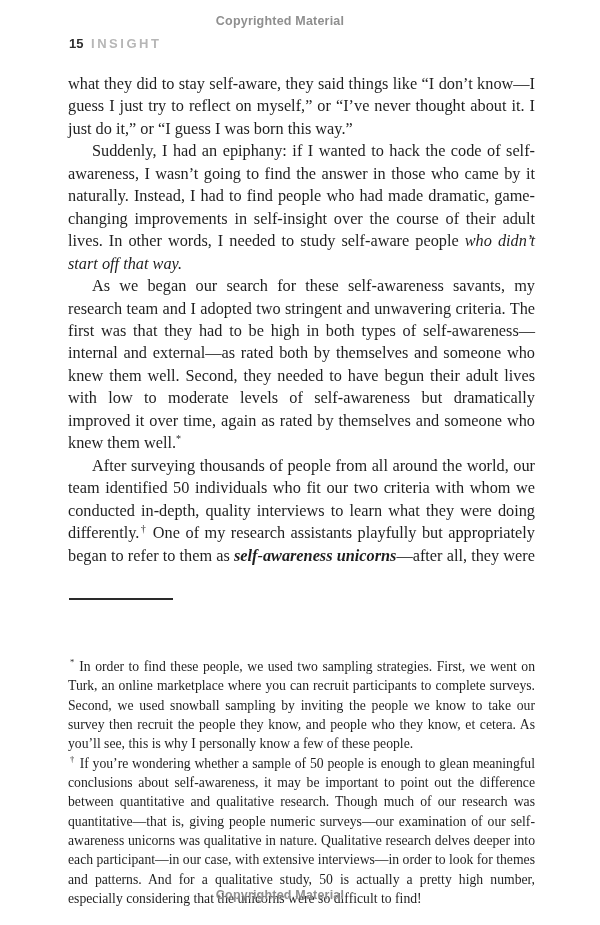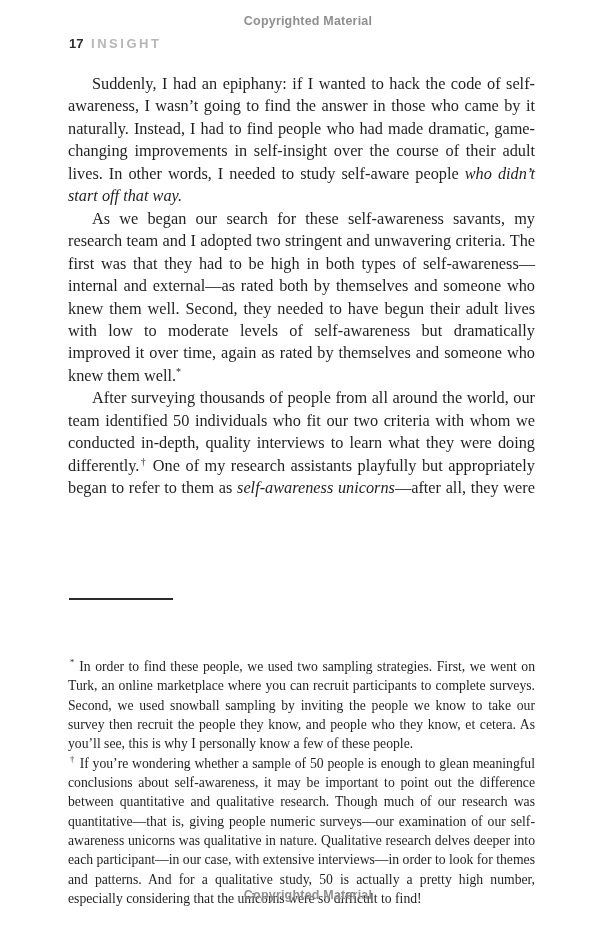--- a/index.html
+++ b/index.html
@@ -8,21 +8,21 @@
     background: #ffffff;
     position: relative;
     font-family: "Liberation Serif", serif;
     overflow: hidden;
   }
   .copyright {
     position: absolute; left: 0; width: 560px;
     text-align: center;
     font-family: "Liberation Sans", sans-serif;
     font-size: 12.5px; font-weight: 600;
-    color: #8f8f8f; letter-spacing: 0.2px; margin-left: 28px;
+    color: #8f8f8f; letter-spacing: 0.2px;
   }
   .copyright.top { top: 14px; }
   .copyright.bottom { top: 888px; }
 
   .page-header {
     position: absolute; left: 69px; top: 36px;
     font-family: "Liberation Sans", sans-serif;
     font-size: 13px;
   }
   .pagenum { font-weight: bold; color: #2e2e2e; }
@@ -31,21 +31,21 @@
   .body-text {
     position: absolute; left: 68px; top: 73px; width: 467px;
     font-size: 16.3px; line-height: 22.45px;
     color: #1f1f1f;
     text-align: justify;
   }
   .body-text p { margin: 0; }
   p.indent { text-indent: 24px; }
   p.justify-last { text-align-last: justify; }
   .italic { font-style: italic; }
-  .bold-italic { font-style: italic; font-weight: normal; }
+  .bold-italic { font-style: italic; font-weight: bold; }
   sup { font-size: 62%; line-height: 0; }
 
   .fn-rule {
     position: absolute; left: 69px; top: 598px;
     width: 104px; height: 0;
     border-top: 2px solid #2a2a2a;
   }
   .footnotes {
     position: absolute; left: 68px; top: 609px; width: 467px;
     font-size: 13.7px; line-height: 19.35px;
@@ -57,25 +57,26 @@
   .footnotes sup { margin-right: 5px; margin-left: 2px; }
 </style>
 </head>
 <body>
 
 <div>
 
   <div class="copyright top">Copyrighted Material</div>
 
   <div class="page-header">
-    <span class="pagenum">17</span>
+    <span class="pagenum">15</span>
     <span class="booktitle">INSIGHT</span>
   </div>
 
   <div class="body-text">
+      <p class=""><span>what they did to stay self-aware, they said things like “I don’t know—I guess I just try to reflect on myself,” or “I’ve never thought about it. I just do it,” or “I guess I was born this way.”</span></p>
       <p class="indent"><span>Suddenly, I had an epiphany: if I wanted to hack the code of self-awareness, I wasn’t going to find the answer in those who came by it naturally. Instead, I had to find people who had made dramatic, game-changing improvements in self-insight over the course of their adult lives. In other words, I needed to study self-aware people </span><span class="italic">who didn’t start off that way.</span></p>
       <p class="indent"><span>As we began our search for these self-awareness savants, my research team and I adopted two stringent and unwavering criteria. The first was that they had to be high in both types of self-awareness—internal and external—as rated both by themselves and someone who knew them well. Second, they needed to have begun their adult lives with low to moderate levels of self-awareness but dramatically improved it over time, again as rated by themselves and someone who knew them well.</span><sup>*</sup></p>
       <p class="indent justify-last"><span>After surveying thousands of people from all around the world, our team identified 50 individuals who fit our two criteria with whom we conducted in-depth, quality interviews to learn what they were doing differently.</span><sup>†</sup><span> One of my research assistants playfully but appropriately began to refer to them as </span><span class="bold-italic">self-awareness unicorns</span><span>—after all, they were</span></p>
     </div>
 
   <div class="fn-rule"></div>
 
   <div class="footnotes">
       <p><sup>*</sup><span>In order to find these people, we used two sampling strategies. First, we went on Turk, an online marketplace where you can recruit participants to complete surveys. Second, we used snowball sampling by inviting the people we know to take our survey then recruit the people they know, and people who they know, et cetera. As you’ll see, this is why I personally know a few of these people.</span></p>
       <p><sup>†</sup><span>If you’re wondering whether a sample of 50 people is enough to glean meaningful conclusions about self-awareness, it may be important to point out the difference between quantitative and qualitative research. Though much of our research was quantitative—that is, giving people numeric surveys—our examination of our self-awareness unicorns was qualitative in nature. Qualitative research delves deeper into each participant—in our case, with extensive interviews—in order to look for themes and patterns. And for a qualitative study, 50 is actually a pretty high number, especially considering that the unicorns were so difficult to find!</span></p>

